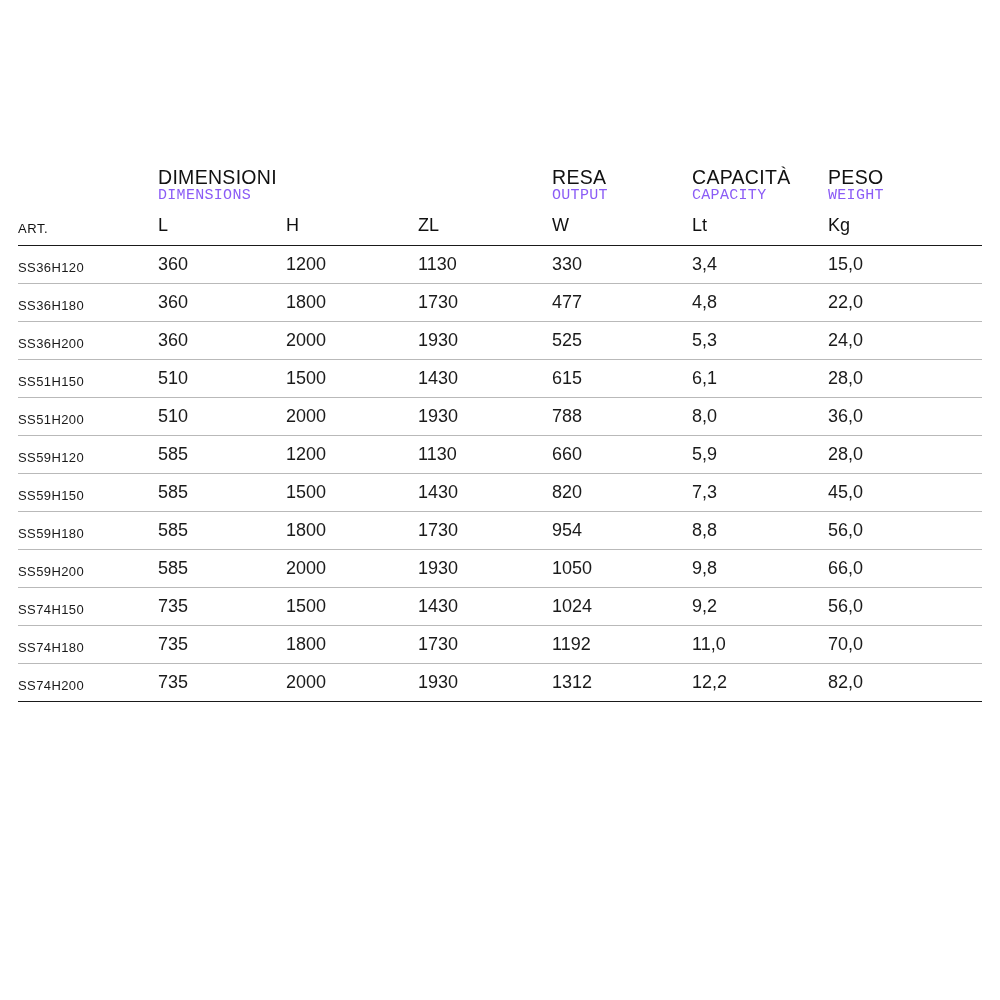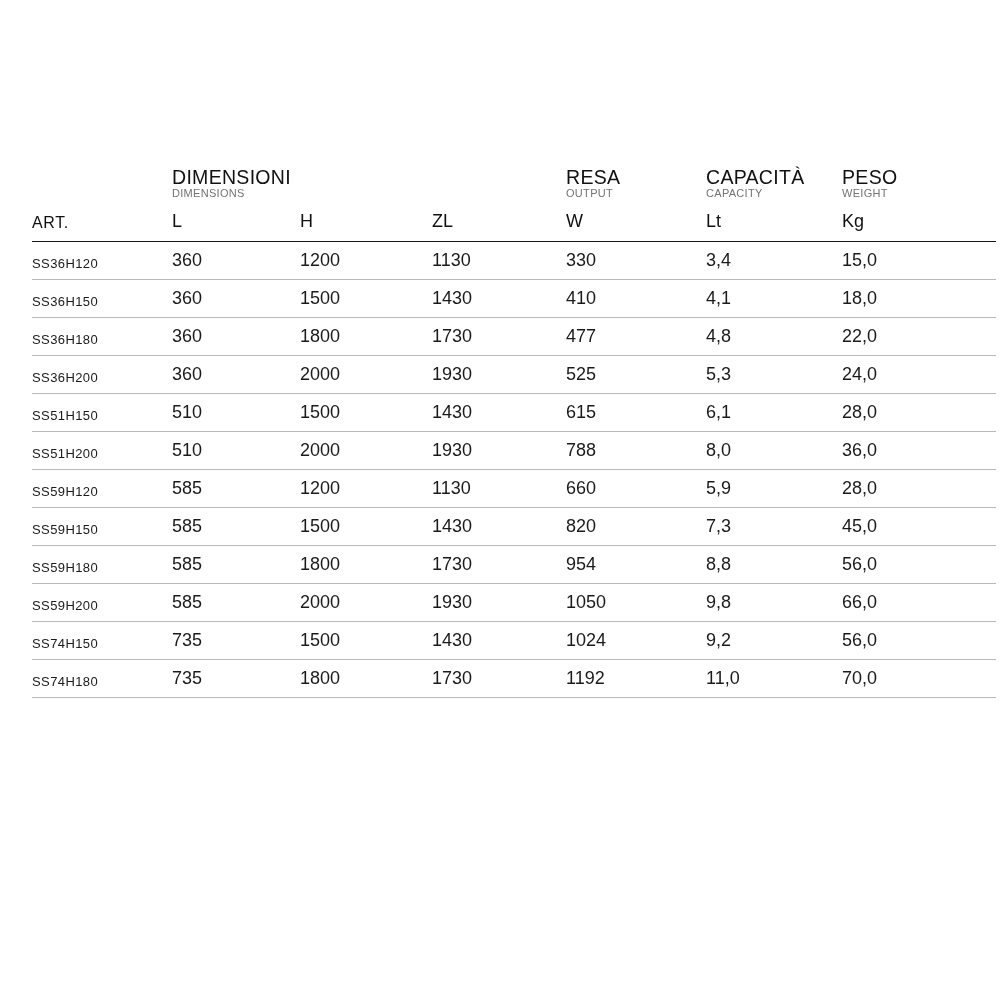--- a/index.html
+++ b/index.html
@@ -15,21 +15,21 @@
     -webkit-font-smoothing: antialiased;
   }
   .sheet {
     position: relative;
     width: 1000px;
     height: 1000px;
     box-sizing: border-box;
   }
   .spec-table {
     position: absolute;
-    left: 32px;
+    left: 18px;
     top: 168px;
     width: 964px;
     border-collapse: collapse;
     table-layout: fixed;
   }
   .spec-table td, .spec-table th {
     padding: 0;
     margin: 0;
     text-align: left;
     vertical-align: bottom;
@@ -50,33 +50,34 @@
     line-height: 1.02;
   }
   .grp-it {
     display: block;
     font-size: 19.5px;
     letter-spacing: 0.3px;
     color: #111;
   }
   .grp-en {
     display: block;
-    font-size: 11px;
+    font-size: 15px;
     letter-spacing: 0.3px;
-    color: #737373;
+    color: #8b5cf6;
+    font-family: Liberation Mono, monospace;
   }
   
   .sub-row td {
     font-size: 18px;
     padding-top: 10px;
     padding-bottom: 9px;
     color: #111;
   }
   .sub-row td.art-cell {
-    font-size: 16px;
+    font-size: 13px;
     letter-spacing: 0.6px;
   }
   .rule {
     border-bottom: 1.6px solid #1a1a1a;
   }
   .rule-thin {
     border-bottom: 1px solid #b9b9b9;
   }
   .data-row td {
     font-size: 18.5px;
@@ -141,29 +142,20 @@
       <tr class="data-row">
         <td class="art-cell rule-thin">SS36H120</td>
         <td class="num rule-thin">360</td>
         <td class="num rule-thin">1200</td>
         <td class="num rule-thin">1130</td>
         <td class="num rule-thin">330</td>
         <td class="num rule-thin">3,4</td>
         <td class="num rule-thin">15,0</td>
       </tr>
       <tr class="data-row">
-        <td class="art-cell rule-thin">SS36H150</td>
-        <td class="num rule-thin">360</td>
-        <td class="num rule-thin">1500</td>
-        <td class="num rule-thin">1430</td>
-        <td class="num rule-thin">410</td>
-        <td class="num rule-thin">4,1</td>
-        <td class="num rule-thin">18,0</td>
-      </tr>
-      <tr class="data-row">
         <td class="art-cell rule-thin">SS36H180</td>
         <td class="num rule-thin">360</td>
         <td class="num rule-thin">1800</td>
         <td class="num rule-thin">1730</td>
         <td class="num rule-thin">477</td>
         <td class="num rule-thin">4,8</td>
         <td class="num rule-thin">22,0</td>
       </tr>
       <tr class="data-row">
         <td class="art-cell rule-thin">SS36H200</td>
@@ -239,16 +231,25 @@
       </tr>
       <tr class="data-row">
         <td class="art-cell rule-thin">SS74H180</td>
         <td class="num rule-thin">735</td>
         <td class="num rule-thin">1800</td>
         <td class="num rule-thin">1730</td>
         <td class="num rule-thin">1192</td>
         <td class="num rule-thin">11,0</td>
         <td class="num rule-thin">70,0</td>
       </tr>
+      <tr class="data-row">
+        <td class="art-cell rule">SS74H200</td>
+        <td class="num rule">735</td>
+        <td class="num rule">2000</td>
+        <td class="num rule">1930</td>
+        <td class="num rule">1312</td>
+        <td class="num rule">12,2</td>
+        <td class="num rule">82,0</td>
+      </tr>
     </tbody>
   </table>
 
 </div>
 
 </body></html>

